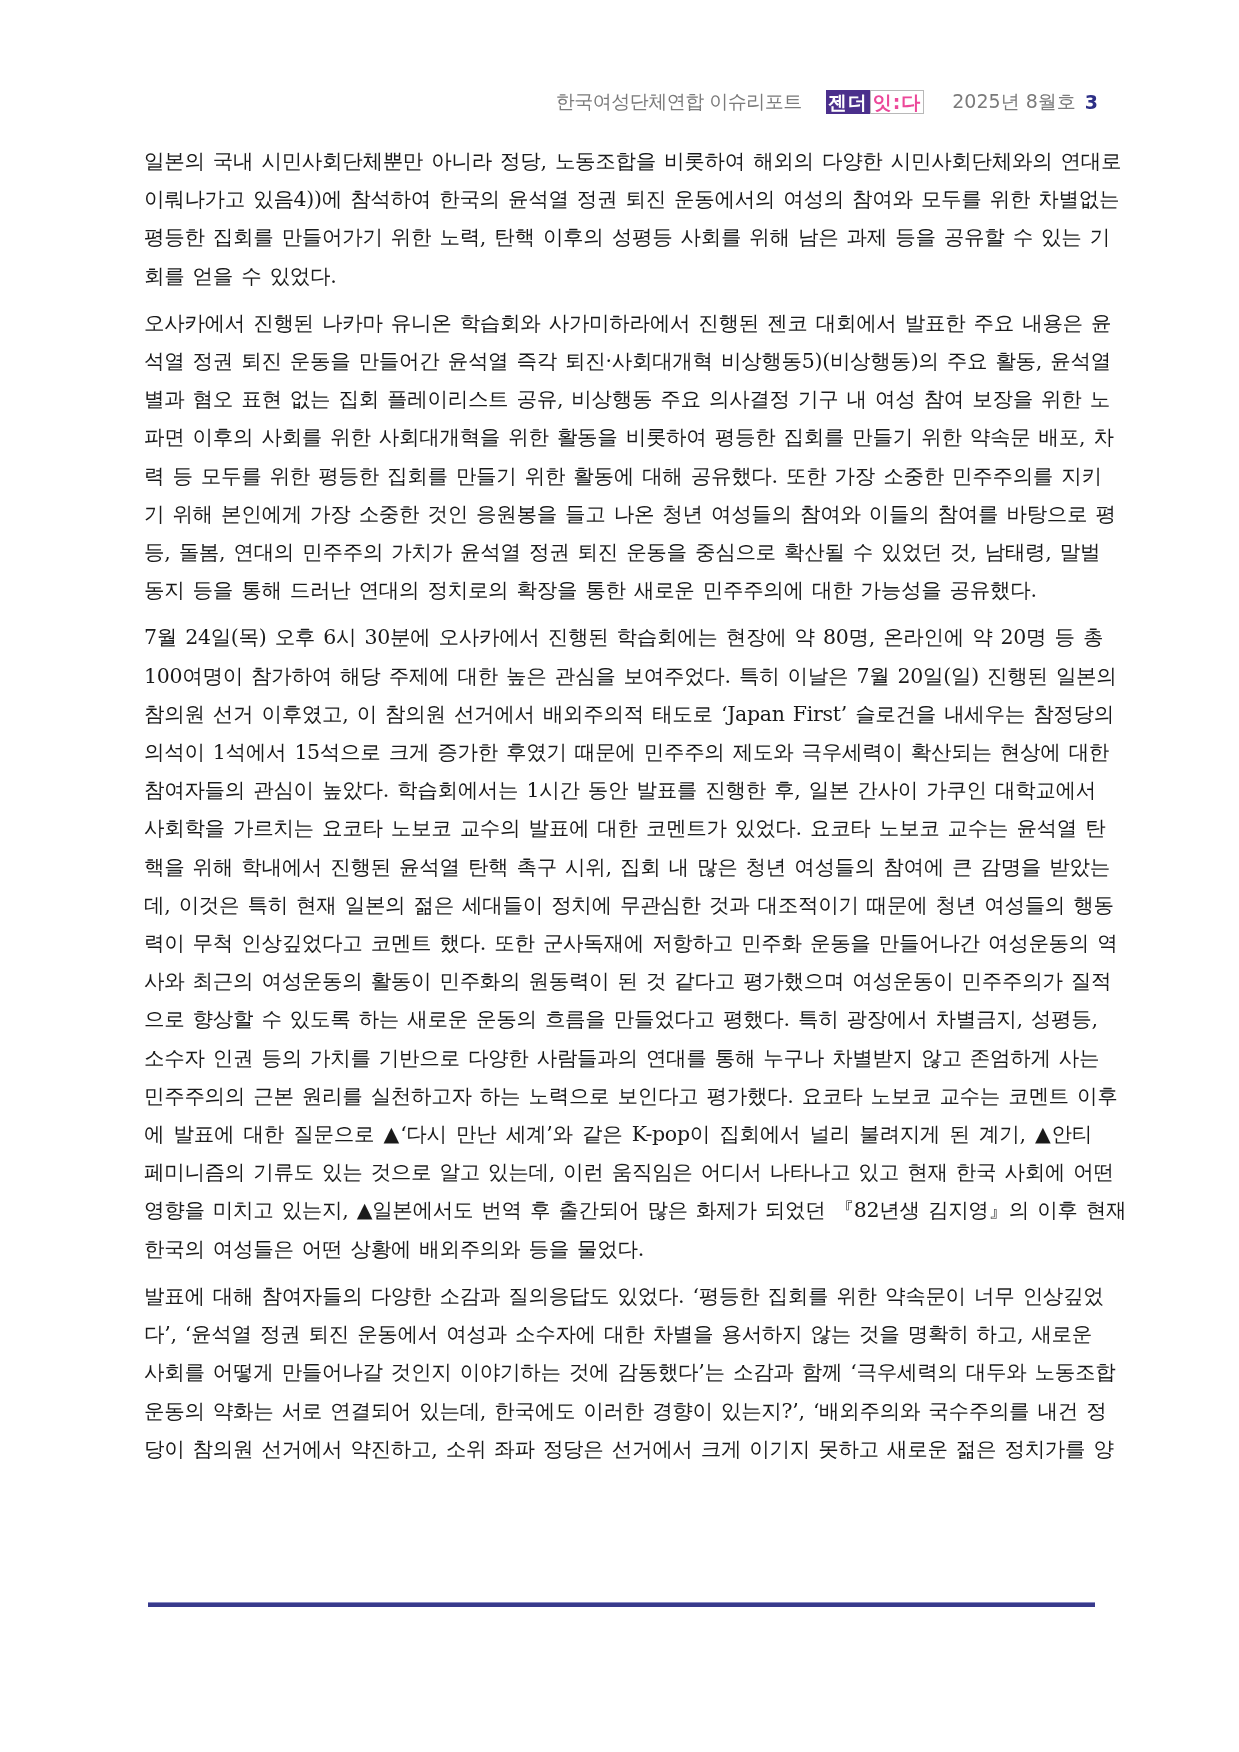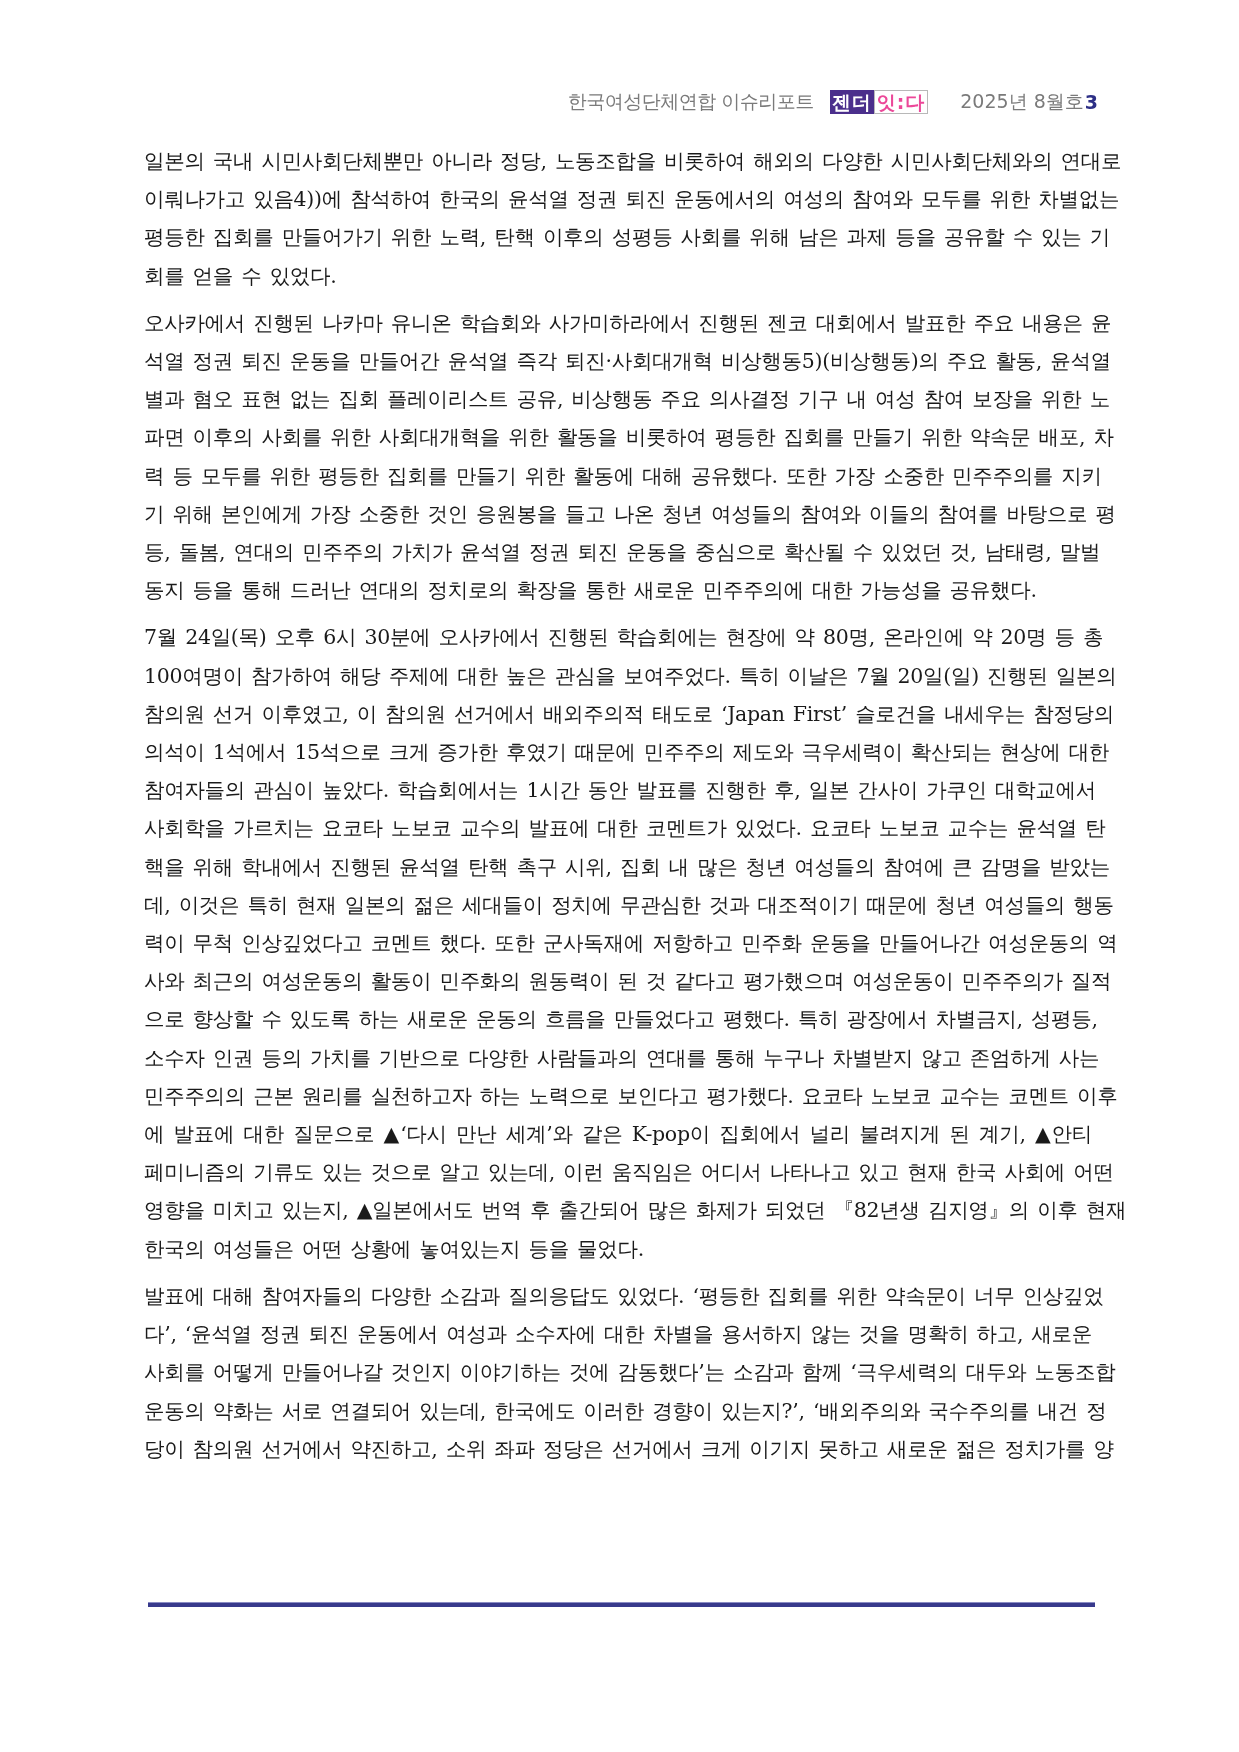--- a/index.html
+++ b/index.html
@@ -1,23 +1,23 @@
 <!DOCTYPE html>
 <html><head>
   <meta charset="utf-8">
   <style>
     html, body { margin: 0; padding: 0; background: #ffffff; }
     body { width: 1239px; height: 1752px; position: relative; overflow: hidden;
            font-family: "DejaVu Serif", "Liberation Serif", serif; color: #1a1a1a; }
     .header { position: absolute; top: 86px; right: 141px; height: 32px;
-              display: flex; align-items: center; gap: 0;
+              display: flex; align-items: center; gap: 8px;
               font-family: "DejaVu Sans", "Liberation Sans", sans-serif;
               font-size: 19px; color: #7a7a7a; white-space: nowrap; }
     .header .org { margin-right: 16px; letter-spacing: -0.5px; }
-    .badge { display: inline-flex; align-items: center; height: 17px; margin-right: 32px; }
+    .badge { display: inline-flex; align-items: center; height: 17px; margin-right: 20px; }
     .badge .b-fill { background: #4b2f8c; color: #ffffff; padding: 0 2px; height: 24px;
                      line-height: 24px; font-weight: bold; letter-spacing: 1px; }
     .badge .b-out { border: 1px solid #b8b8b8; color: #ec4899; padding: 0 2px; height: 22px;
                     line-height: 22px; font-weight: bold; letter-spacing: 1px; }
     .header .issue { margin-right: 1px; }
     .header .page-no { color: #2d2f86; font-weight: bold; }
     .content { position: absolute; left: 144px; top: 142px; width: 948px; }
     .para { margin: 0 0 9px 0; font-size: 20.5px; line-height: 38.2px; text-align: justify;
             text-align-last: left; letter-spacing: -0.3px; word-spacing: 2px; }
     .para .line { display: block; white-space: nowrap; text-align: justify; text-align-last: justify; }
@@ -67,21 +67,21 @@
     <span class="line">핵을 위해 학내에서 진행된 윤석열 탄핵 촉구 시위, 집회 내 많은 청년 여성들의 참여에 큰 감명을 받았는</span>
     <span class="line">데, 이것은 특히 현재 일본의 젊은 세대들이 정치에 무관심한 것과 대조적이기 때문에 청년 여성들의 행동</span>
     <span class="line">력이 무척 인상깊었다고 코멘트 했다. 또한 군사독재에 저항하고 민주화 운동을 만들어나간 여성운동의 역</span>
     <span class="line">사와 최근의 여성운동의 활동이 민주화의 원동력이 된 것 같다고 평가했으며 여성운동이 민주주의가 질적</span>
     <span class="line">으로 향상할 수 있도록 하는 새로운 운동의 흐름을 만들었다고 평했다. 특히 광장에서 차별금지, 성평등,</span>
     <span class="line">소수자 인권 등의 가치를 기반으로 다양한 사람들과의 연대를 통해 누구나 차별받지 않고 존엄하게 사는</span>
     <span class="line">민주주의의 근본 원리를 실천하고자 하는 노력으로 보인다고 평가했다. 요코타 노보코 교수는 코멘트 이후</span>
     <span class="line">에 발표에 대한 질문으로 ▲‘다시 만난 세계’와 같은 K-pop이 집회에서 널리 불려지게 된 계기, ▲안티</span>
     <span class="line">페미니즘의 기류도 있는 것으로 알고 있는데, 이런 움직임은 어디서 나타나고 있고 현재 한국 사회에 어떤</span>
     <span class="line">영향을 미치고 있는지, ▲일본에서도 번역 후 출간되어 많은 화제가 되었던 『82년생 김지영』의 이후 현재</span>
-    <span class="line last">한국의 여성들은 어떤 상황에 놓여있는지 등을 물었다.</span>
+    <span class="line last">한국의 여성들은 어떤 상황에 배외주의와 등을 물었다.</span>
   </p>
   <p class="para">
     <span class="line">발표에 대해 참여자들의 다양한 소감과 질의응답도 있었다. ‘평등한 집회를 위한 약속문이 너무 인상깊었</span>
     <span class="line">다’, ‘윤석열 정권 퇴진 운동에서 여성과 소수자에 대한 차별을 용서하지 않는 것을 명확히 하고, 새로운</span>
     <span class="line">사회를 어떻게 만들어나갈 것인지 이야기하는 것에 감동했다’는 소감과 함께 ‘극우세력의 대두와 노동조합</span>
     <span class="line">운동의 약화는 서로 연결되어 있는데, 한국에도 이러한 경향이 있는지?’, ‘배외주의와 국수주의를 내건 정</span>
     <span class="line">당이 참의원 선거에서 약진하고, 소위 좌파 정당은 선거에서 크게 이기지 못하고 새로운 젊은 정치가를 양</span>
   </p>
 </main>
 

